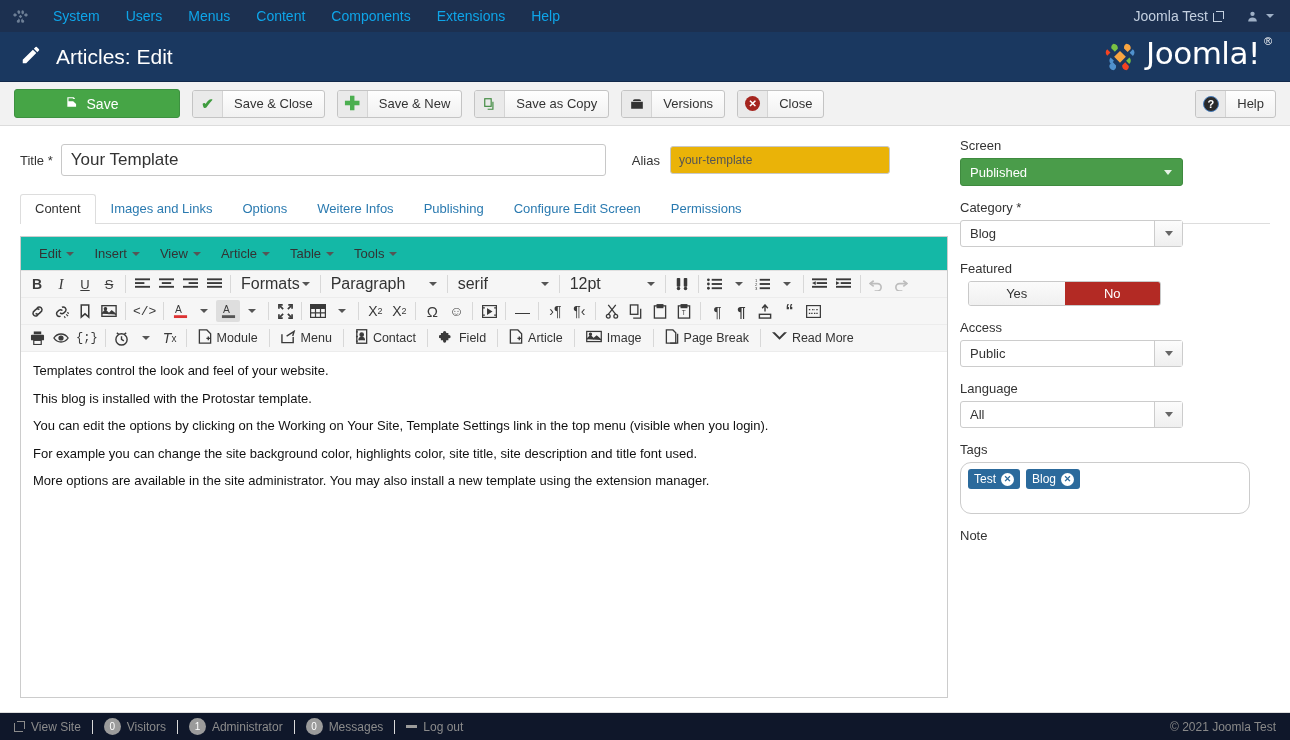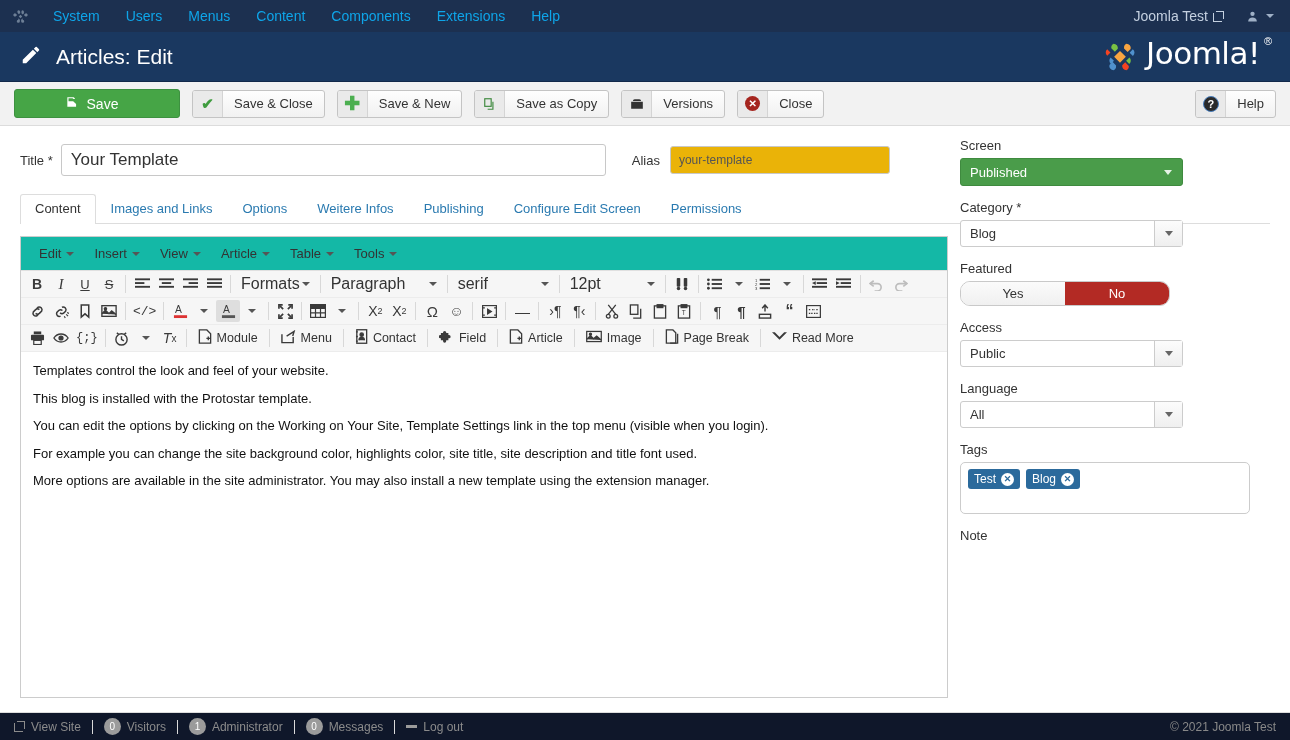--- a/index.html
+++ b/index.html
@@ -173,29 +173,29 @@
     background:linear-gradient(#fcfcfc,#efefef);
     display:flex; align-items:center; justify-content:center;
   }
   .sel.green {
     background:#4a9c4a; border-color:#3f8a3f; color:#fff; width:223px;
     height:28px;
   }
   .sel.green .arrow { border-left:none; background:transparent; }
   .dncaret { width:0;height:0;border-left:4.5px solid transparent;border-right:4.5px solid transparent;border-top:5px solid #666; }
   .sel.green .dncaret { border-top-color:#e6f3e6; }
-  .toggle { display:flex; width:210px; height:25px; border-radius:10px; overflow:hidden; border:1px solid #c9c9c9;}
+  .toggle { display:flex; width:193px; height:25px; border-radius:3px; overflow:hidden; border:1px solid #c9c9c9;margin-left:8px;}
   .toggle div {
     flex:1; display:flex; align-items:center; justify-content:center;
     font-size:13px; cursor:pointer;
   }
   .toggle .yes { background:linear-gradient(#fbfbfb,#f0f0f0); color:#333; }
   .toggle .no { background:#b32a24; color:#fff; }
   #tagsbox {
-    width:290px; height:52px; border:1px solid #ccc; border-radius:5px;
+    width:290px; height:52px; border:1px solid #ccc; border-radius:11px;
     background:#fff; padding:6px 7px; display:flex; gap:6px; align-items:flex-start;
   }
   .tag {
     background:#2b6a9c; color:#fff; border-radius:3px; font-size:12px;
     padding:3px 6px; display:flex; align-items:center; gap:5px; height:20px;
   }
   .tag .x {
     width:13px;height:13px;border-radius:50%;background:#fff;color:#2b6a9c;
     font-size:9px; display:flex;align-items:center;justify-content:center; font-weight:bold;
   }

